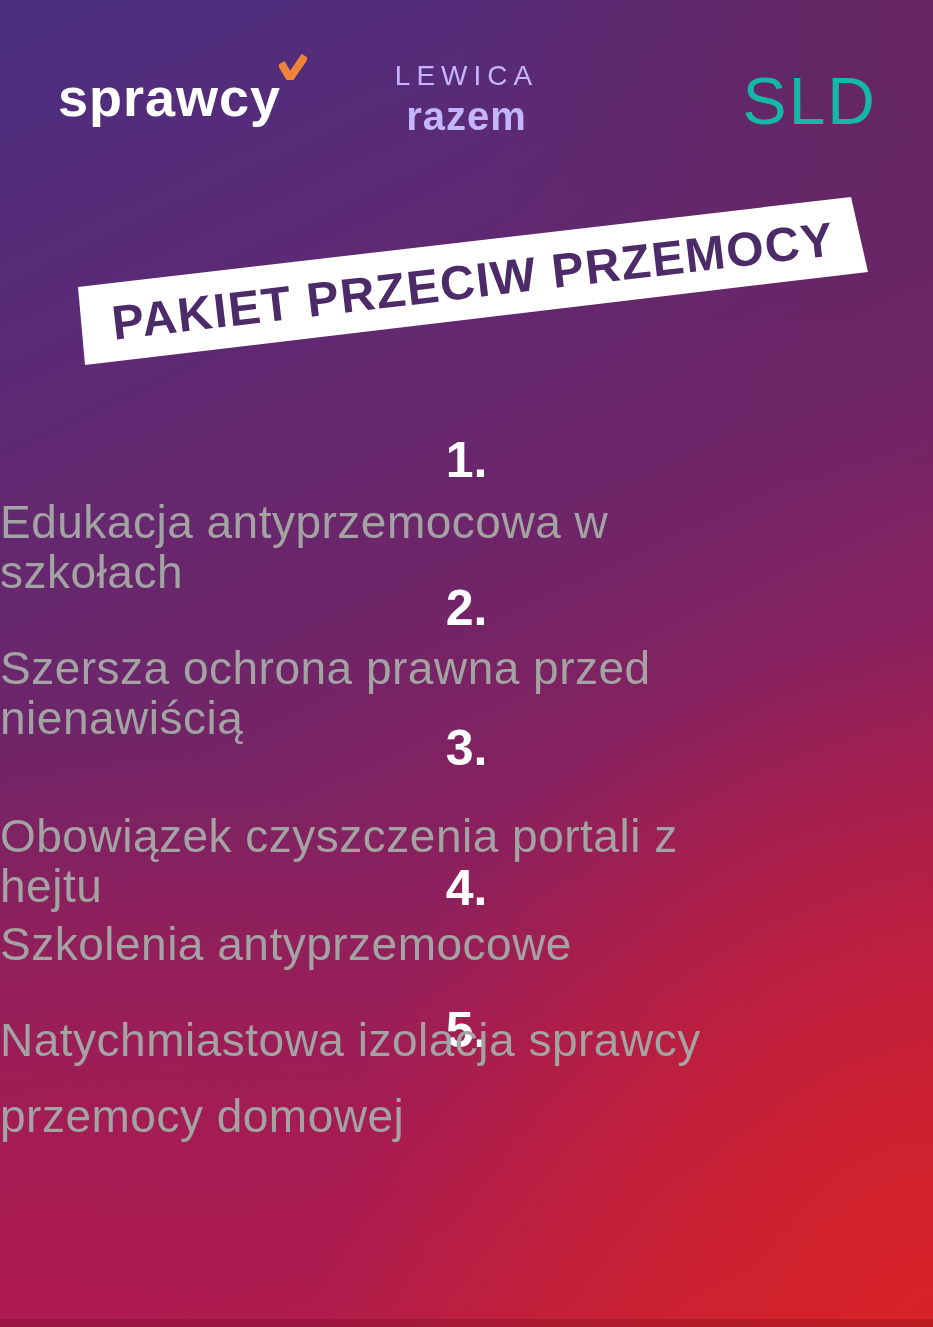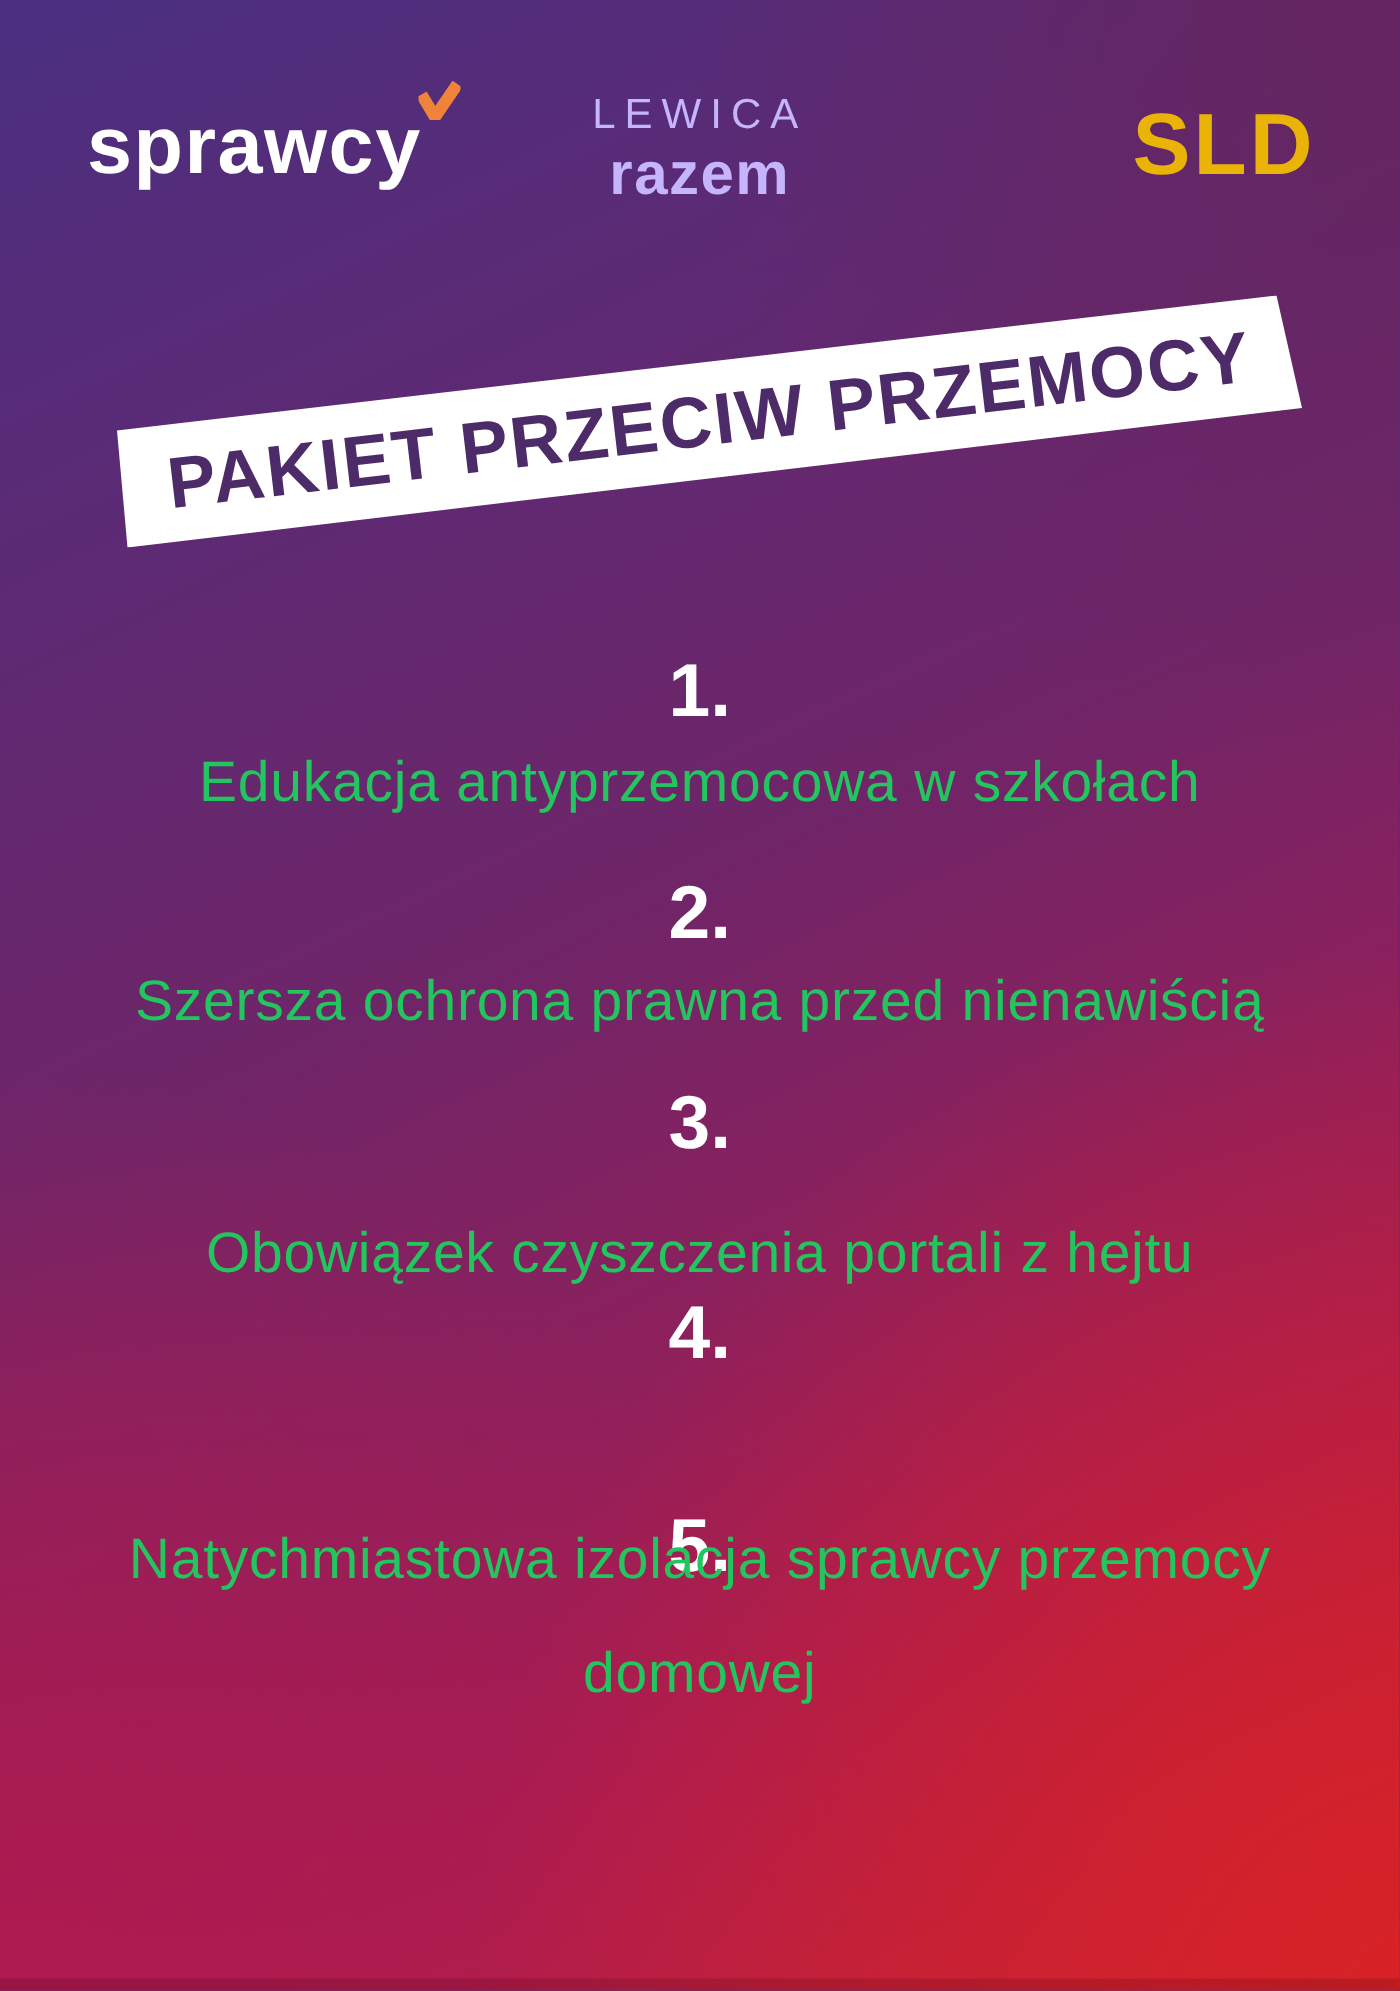--- a/index.html
+++ b/index.html
@@ -25,21 +25,21 @@
 
   .logo-lewica{
     position:absolute;left:0;top:62px;width:100%;text-align:center;
     color:#c4b5fd;line-height:1;
   }
   .logo-lewica .l1{font-size:28px;font-weight:400;letter-spacing:6px;display:block;}
   .logo-lewica .l2{font-size:40px;font-weight:bold;letter-spacing:1px;display:block;margin-top:6px;}
 
   .logo-sld{
     position:absolute;right:56px;top:68px;
-    color:#eab308;font-weight:bold;font-size:58px;letter-spacing:2px;line-height:1;
+    color:#14b8a6;font-weight:normal;font-size:66px;letter-spacing:2px;line-height:1;
   }
 
   
   .banner{
     position:absolute;left:76px;top:195px;width:794px;height:172px;
     background:#ffffff;
     clip-path:polygon(2px 92px, 775px 2px, 792px 77px, 9px 170px);
   }
   .banner-text{
     position:absolute;left:50%;top:50%;
@@ -48,22 +48,22 @@
     font-size:48px;font-weight:bold;letter-spacing:1.5px;
     color:#4d2a68;
   }
 
   
   .num{
     position:absolute;left:0;width:100%;text-align:center;
     color:#ffffff;font-weight:bold;font-size:50px;line-height:54px;
   }
   .item-text{
-    position:absolute;left:0;width:100%;text-align:center;
-    color:#22c55e;font-weight:300;font-size:38px;line-height:50px;letter-spacing:0.5px;
+    position:absolute;left:0;width:100%;
+    color:#a3a3a3;font-weight:300;font-size:46px;line-height:50px;letter-spacing:0.5px;
   }
   .item-text .inner{display:inline-block;max-width:780px;}
   #num-1{top:433px;}  #txt-1{top:497px;}
   #num-2{top:581px;}  #txt-2{top:643px;}
   #num-3{top:721px;}  #txt-3{top:781px;margin-top:30px;}
   #num-4{top:861px;}  #txt-4{top:919px;}
   #num-5{top:1003px;} #txt-5{top:1002px;line-height:76px;}
 
   .bottom-shade{
     position:absolute;left:0;bottom:0;width:100%;height:8px;
@@ -106,20 +106,23 @@
   <div class="item-text" id="txt-2">
     <span class="inner">Szersza ochrona prawna przed nienawiścią</span>
   </div>
 
   <div class="num" id="num-3">3.</div>
   <div class="item-text" id="txt-3">
     <span class="inner">Obowiązek czyszczenia portali z hejtu</span>
   </div>
 
   <div class="num" id="num-4">4.</div>
+  <div class="item-text" id="txt-4">
+    <span class="inner">Szkolenia antyprzemocowe</span>
+  </div>
 
   <div class="num" id="num-5">5.</div>
   <div class="item-text" id="txt-5">
     <span class="inner">Natychmiastowa izolacja sprawcy przemocy domowej</span>
   </div>
 
   <div class="bottom-shade"></div>
 </div>
 
 </body></html>

